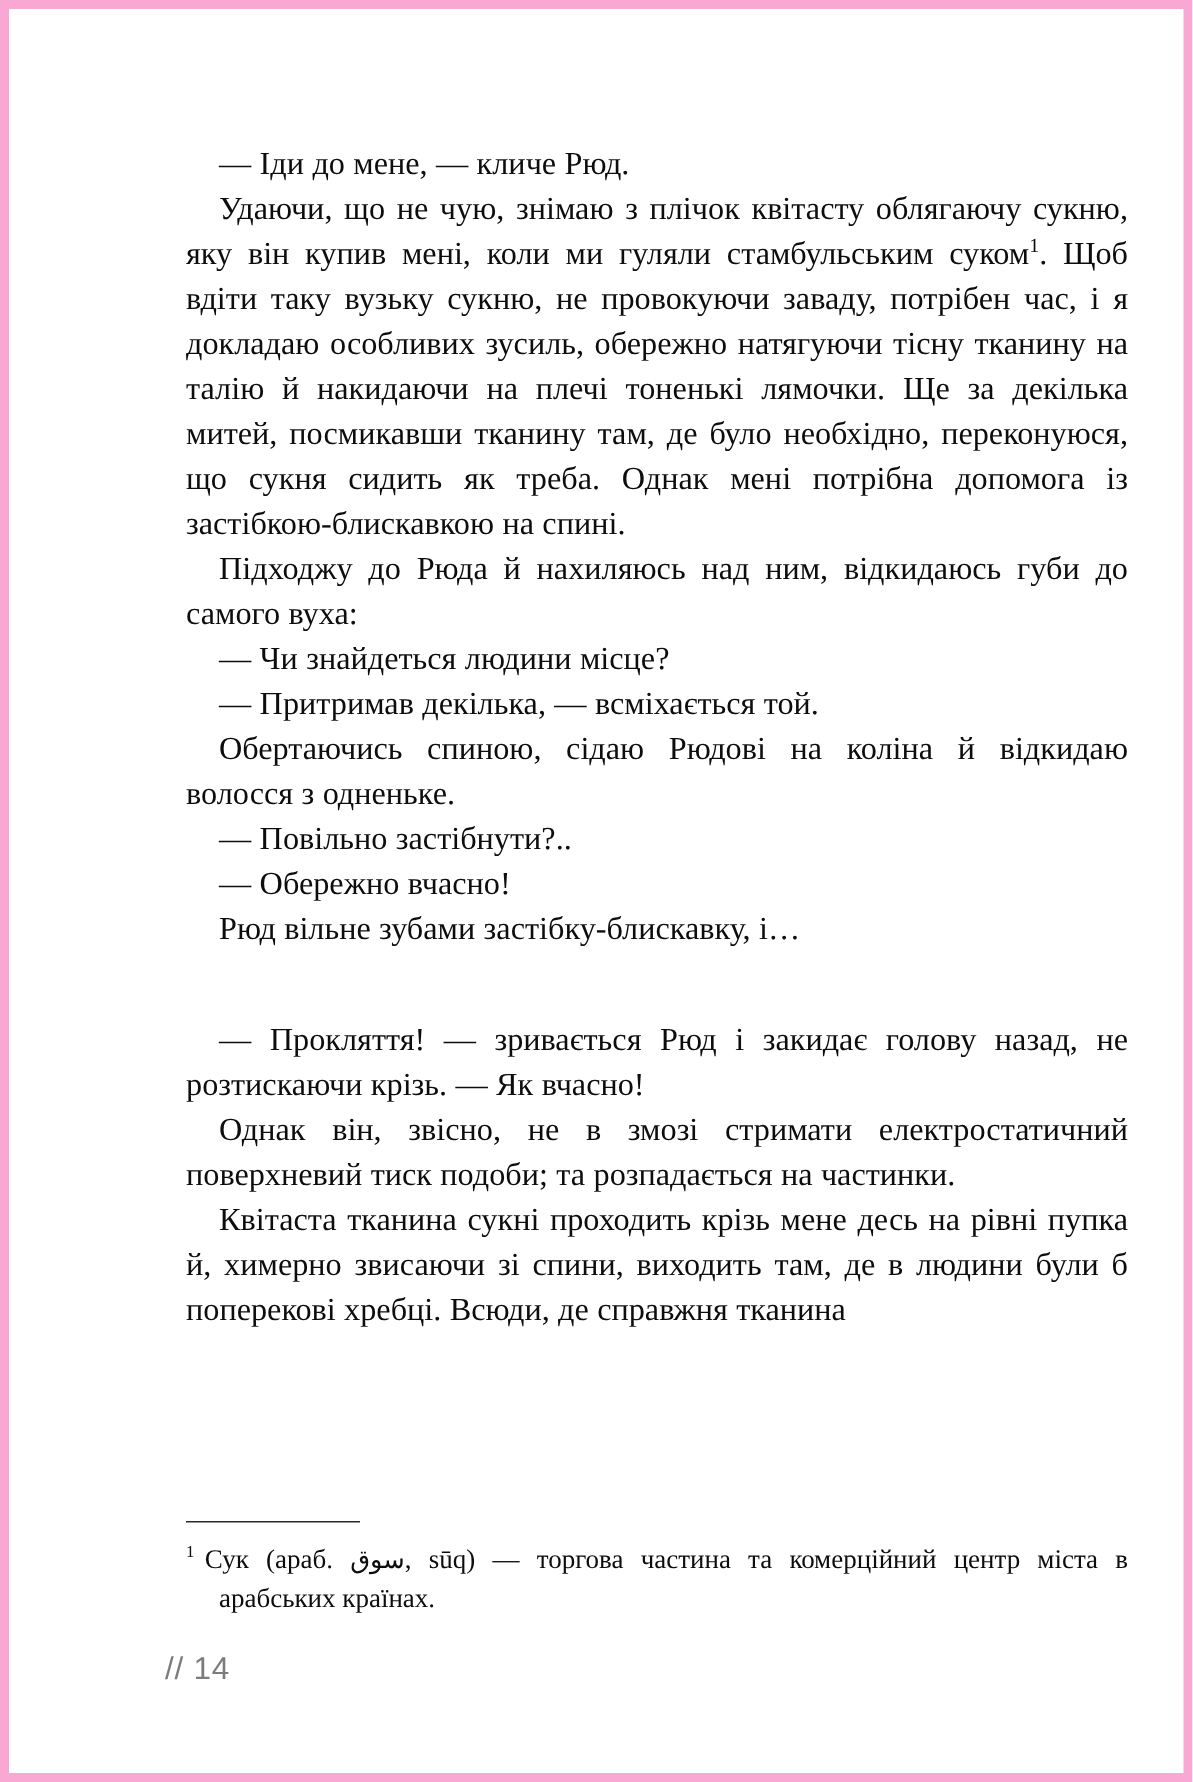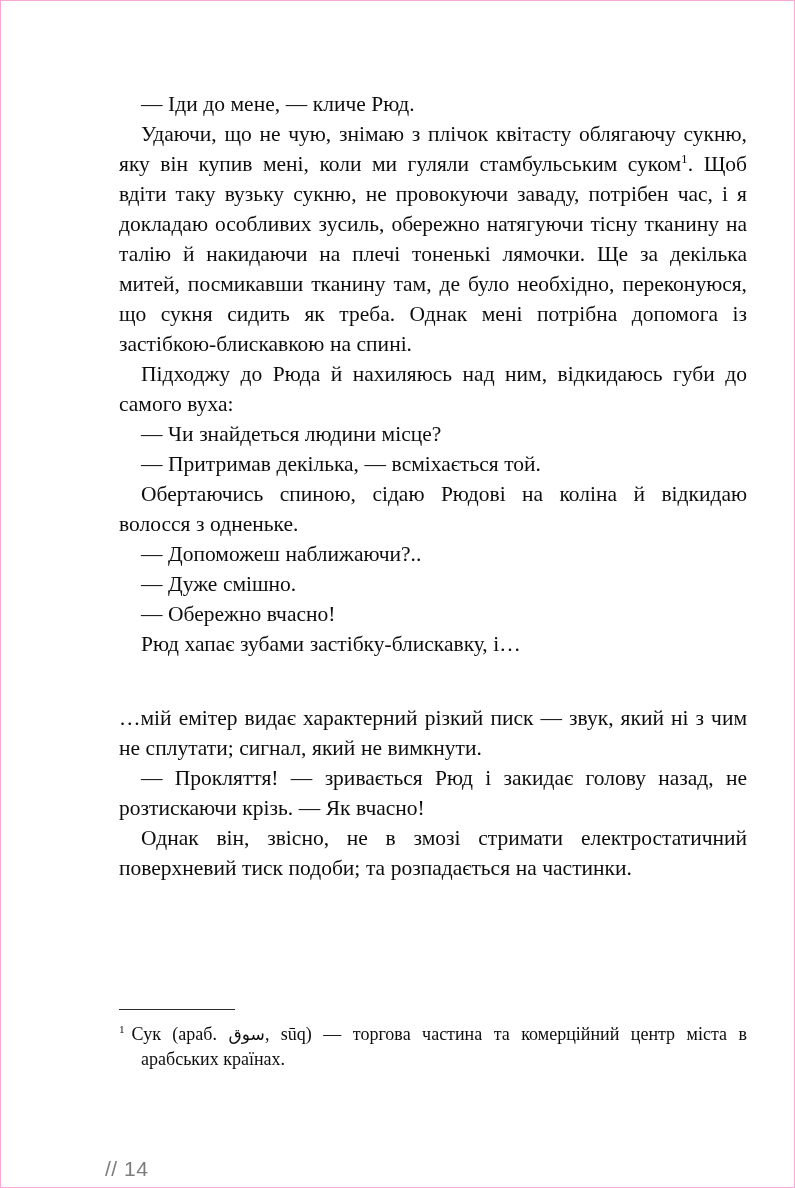--- a/index.html
+++ b/index.html
@@ -12,21 +12,21 @@
     font-family: "Liberation Serif", "DejaVu Serif", serif;
     color: #0d0d0d;
   }
   .page {
     position: relative;
     width: 795px;
     height: 1188px;
     margin: 0 auto;
     background: #ffffff;
     box-sizing: border-box;
-    border: 1px solid #f9a8d4;
+    border: 6px solid #f9a8d4;
     overflow: hidden;
   }
   .content {
     position: absolute;
     left: 118px;
     top: 88px;
     width: 628px;
   }
   p.body-par {
     margin: 0;
@@ -78,21 +78,21 @@
   .arabic {
     font-family: "DejaVu Sans", sans-serif;
     font-size: 0.95em;
     direction: rtl;
     unicode-bidi: isolate;
   }
   
   .folio {
     position: absolute;
     left: 104px;
-    top: 1156px;
+    top: 1095px;
     font-family: "Liberation Sans", "DejaVu Sans", sans-serif;
     font-size: 21px;
     color: #7c7c7c;
     letter-spacing: 0.5px;
   }
 </style>
 </head>
 <body>
 
 <div class="page">
@@ -100,30 +100,29 @@
   <div class="content">
 
     <p class="body-par">— Іди до мене, — кличе Рюд.</p>
 
     <p class="body-par"><span>Удаючи, що не чую, знімаю з плічок квітасту облягаючу сукню, яку він купив мені, коли ми гуляли стамбульським суком</span><sup class="fn-ref">1</sup><span>. Щоб вдіти таку вузьку сукню, не провокуючи заваду, потрібен час, і я докладаю особливих зусиль, обережно натягуючи тісну тканину на талію й накидаючи на плечі тоненькі лямочки. Ще за декілька митей, посмикавши тканину там, де було необхідно, переконуюся, що сукня сидить як треба. Однак мені потрібна допомога із застібкою-блискавкою на спині.</span></p>
 
     <p class="body-par">Підходжу до Рюда й нахиляюсь над ним, відкидаюсь губи до самого вуха:</p>
     <p class="body-par">— Чи знайдеться людини місце?</p>
     <p class="body-par">— Притримав декілька, — всміхається той.</p>
     <p class="body-par">Обертаючись спиною, сідаю Рюдові на коліна й відкидаю волосся з одненьке.</p>
-    <p class="body-par">— Допоможеш наближаючи?..</p>
-    <p class="body-par">— Дуже смішно.</p>
+    <p class="body-par">— Повільно застібнути?..</p>
     <p class="body-par">— Обережно вчасно!</p>
-    <p class="body-par">Рюд хапає зубами застібку-блискавку, і…</p>
+    <p class="body-par">Рюд вільне зубами застібку-блискавку, і…</p>
 
     <div class="section-gap"></div>
 
-    <p class="body-par no-indent">…мій емітер видає характерний різкий писк — звук, який ні з чим не сплутати; сигнал, який не вимкнути.</p>
     <p class="body-par">— Прокляття! — зривається Рюд і закидає голову назад, не розтискаючи крізь. — Як вчасно!</p>
     <p class="body-par">Однак він, звісно, не в змозі стримати електростатичний поверхневий тиск подоби; та розпадається на частинки.</p>
+    <p class="body-par">Квітаста тканина сукні проходить крізь мене десь на рівні пупка й, химерно звисаючи зі спини, виходить там, де в людини були б поперекові хребці. Всюди, де справжня тканина</p>
 
   </div>
 
   <div class="footnote-area">
     <div class="footnote-rule"></div>
     <p class="footnote"><sup class="fn-num">1</sup><span>Сук (араб. </span><span class="arabic">سوق</span><span>, sūq) — торгова частина та комерційний центр міста в арабських країнах.</span></p>
   </div>
 
   <div class="folio">// 14</div>
 

